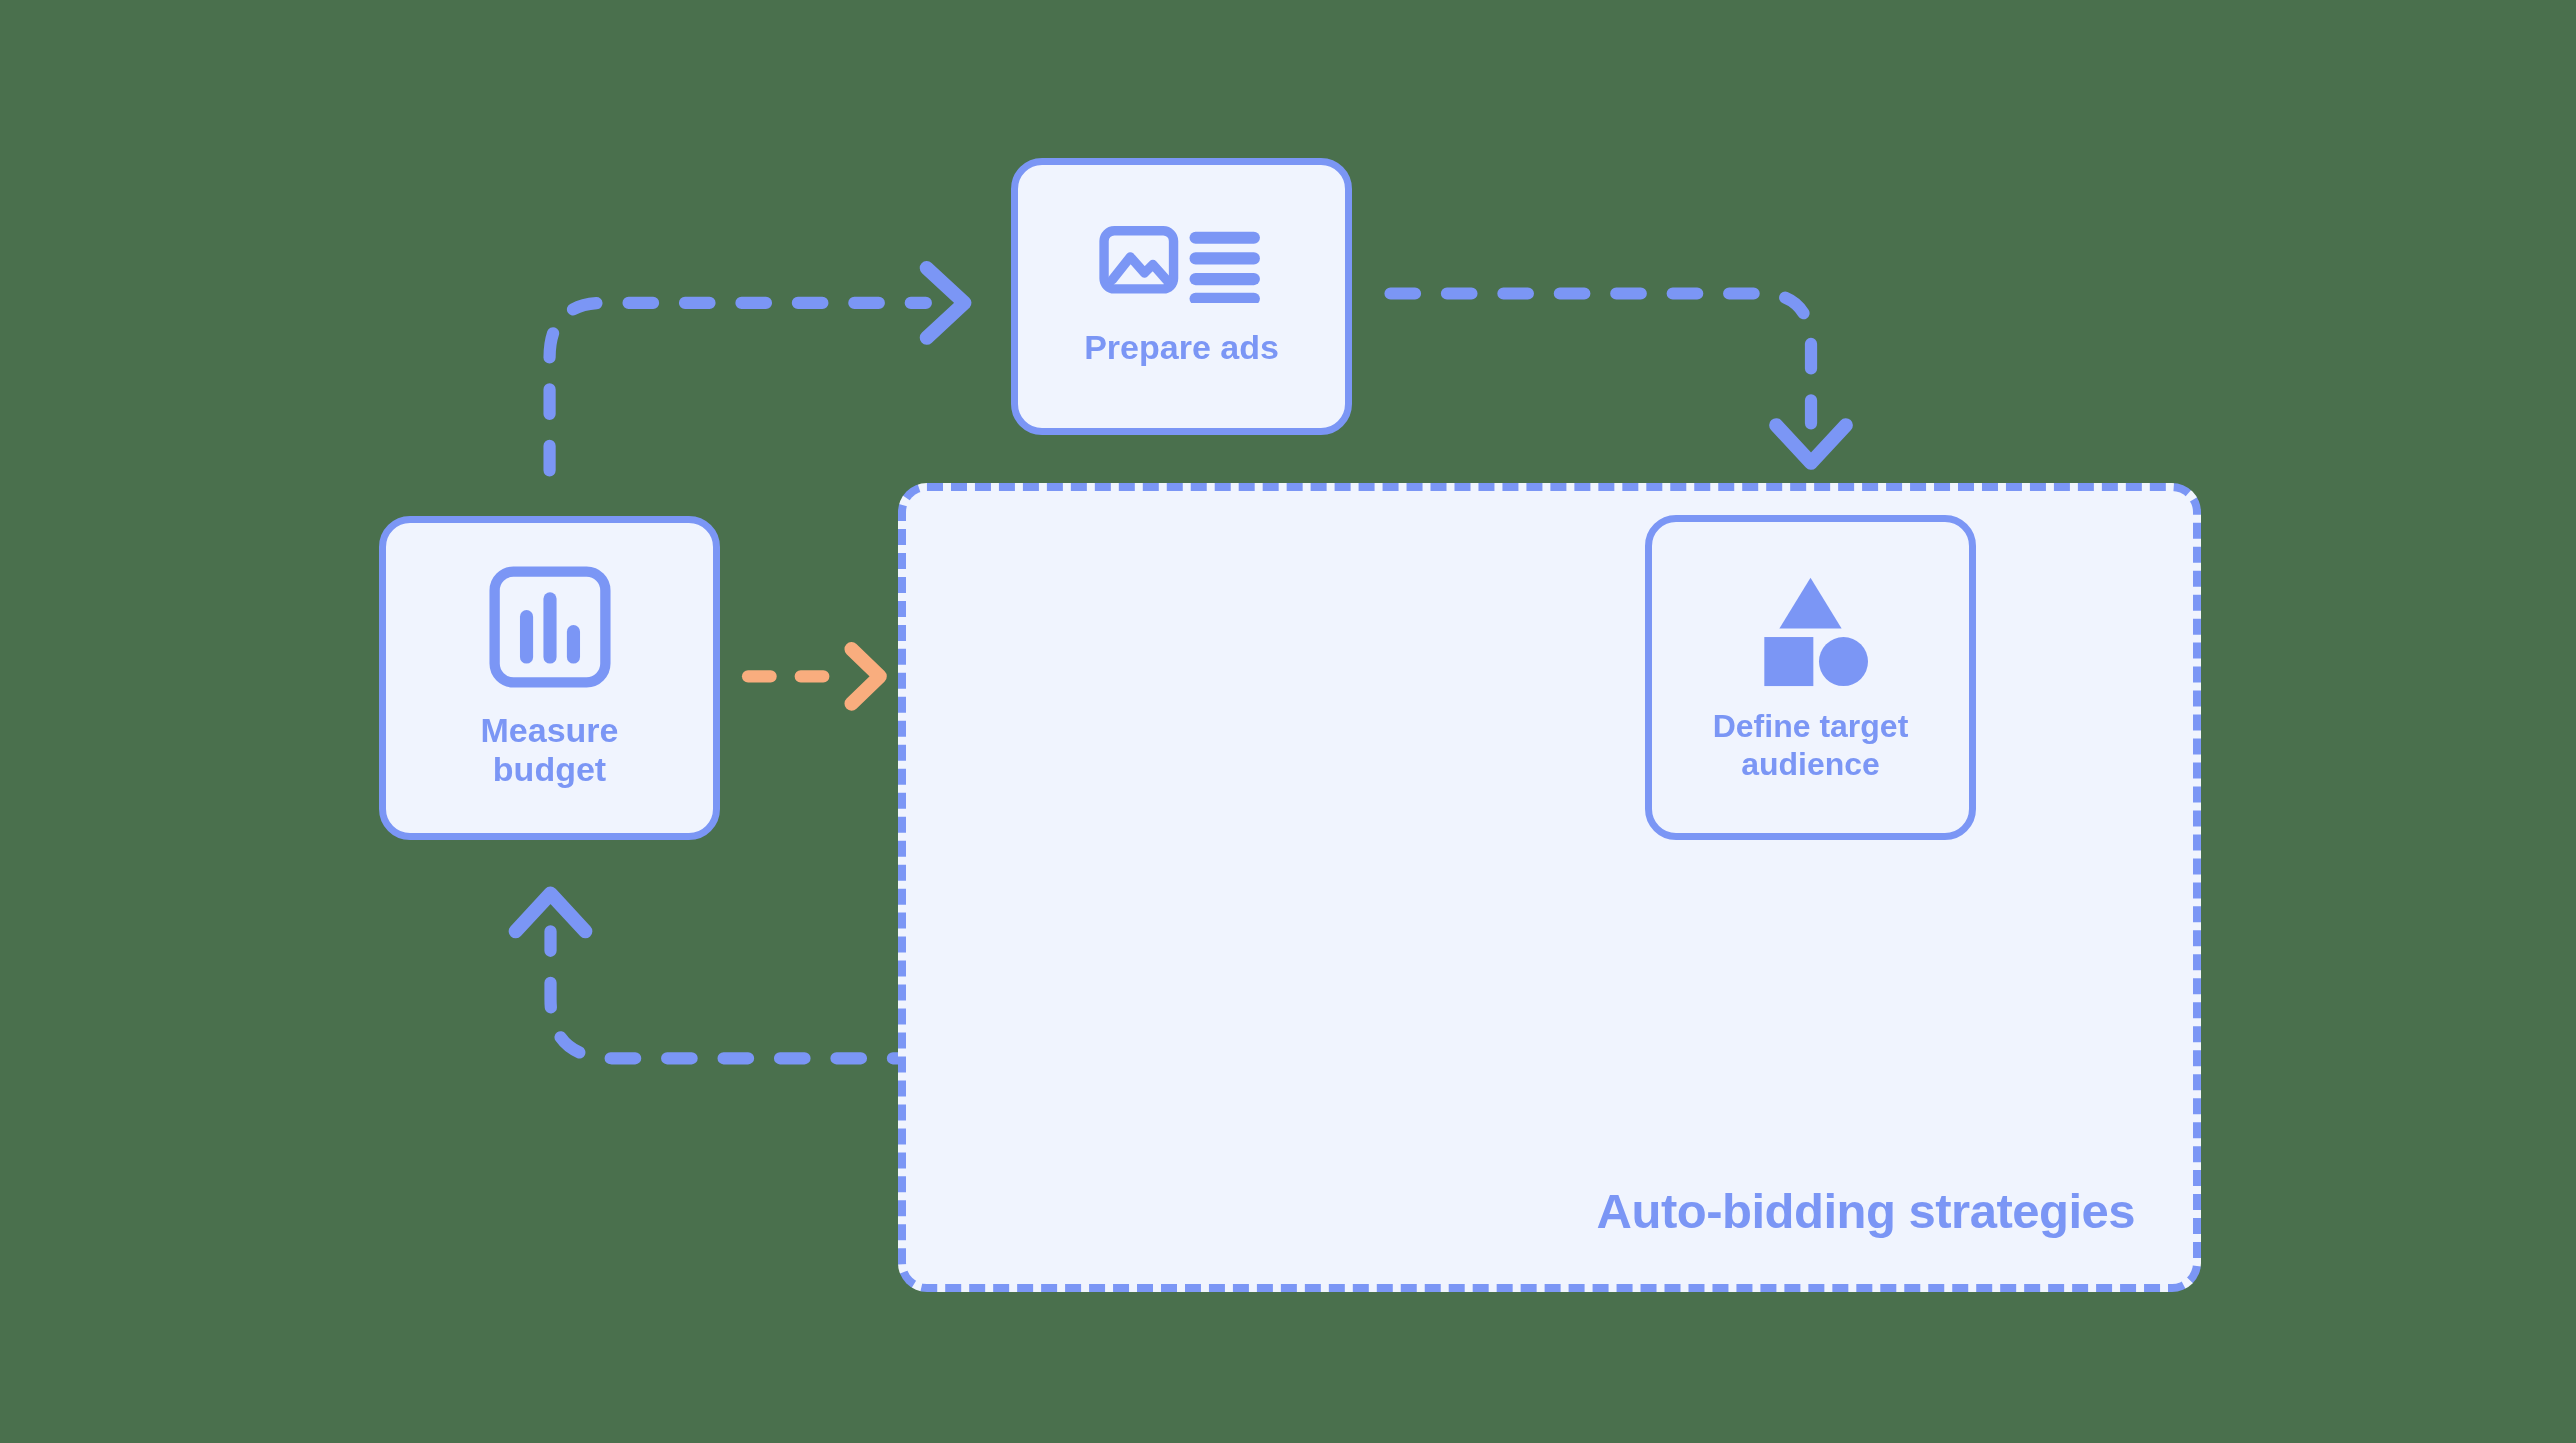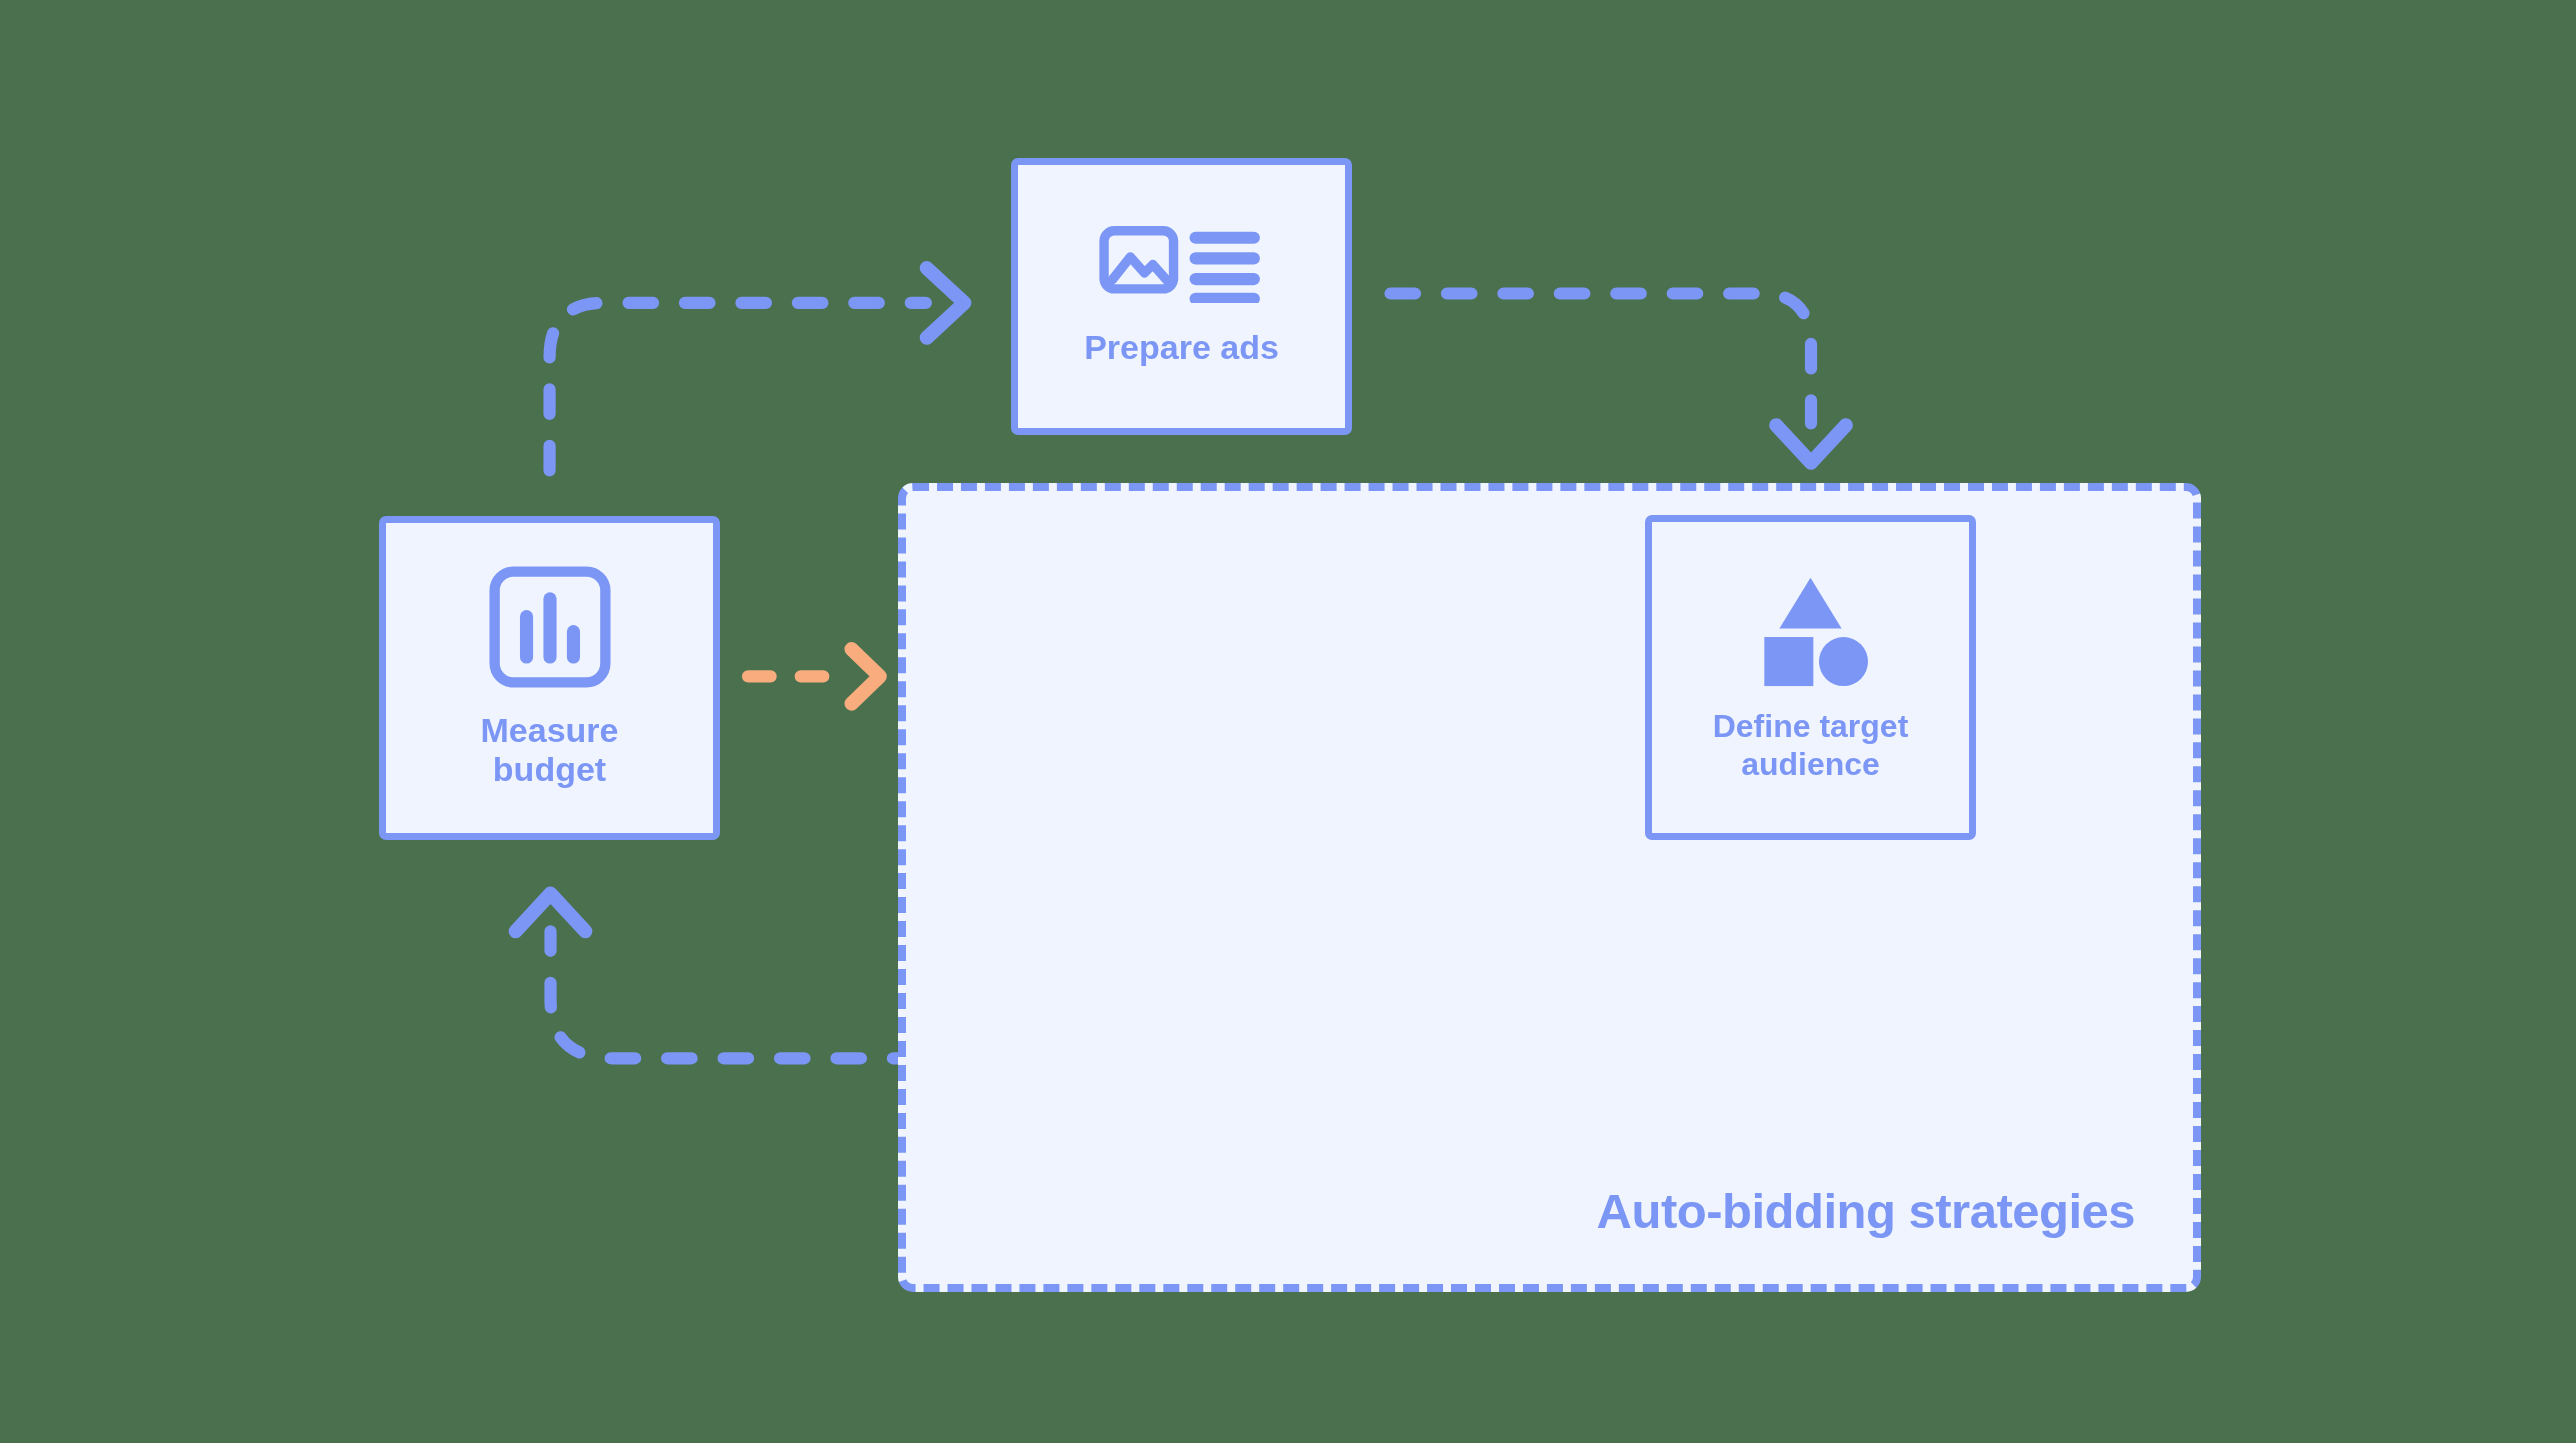--- a/index.html
+++ b/index.html
@@ -27,42 +27,42 @@
   
   .panel {
     position: absolute;
     left: 898px;
     top: 483px;
     width: 1303px;
     height: 809px;
     box-sizing: border-box;
     background: #f0f4fe;
     border: 8.5px dashed #7b96f5;
-    border-radius: 15px;
+    border-radius: 29px;
   }
   .panel-title {
     position: absolute;
     right: 58px;
     bottom: 45px;
     font-size: 49px;
     font-weight: bold;
     color: #7b96f5;
     letter-spacing: -0.5px;
     white-space: nowrap;
   }
   
   .node {
     position: absolute;
     box-sizing: border-box;
     display: flex;
     flex-direction: column;
     align-items: center;
     justify-content: center;
     border: 7.5px solid #7b96f5;
-    border-radius: 7px;
+    border-radius: 31px;
     background: #f0f4fe;
   }
   .node.ghost { background: transparent; }
   .node .label {
     color: #7b96f5;
     font-weight: bold;
     text-align: center;
     line-height: 1.16;
     white-space: pre-line;
   }

